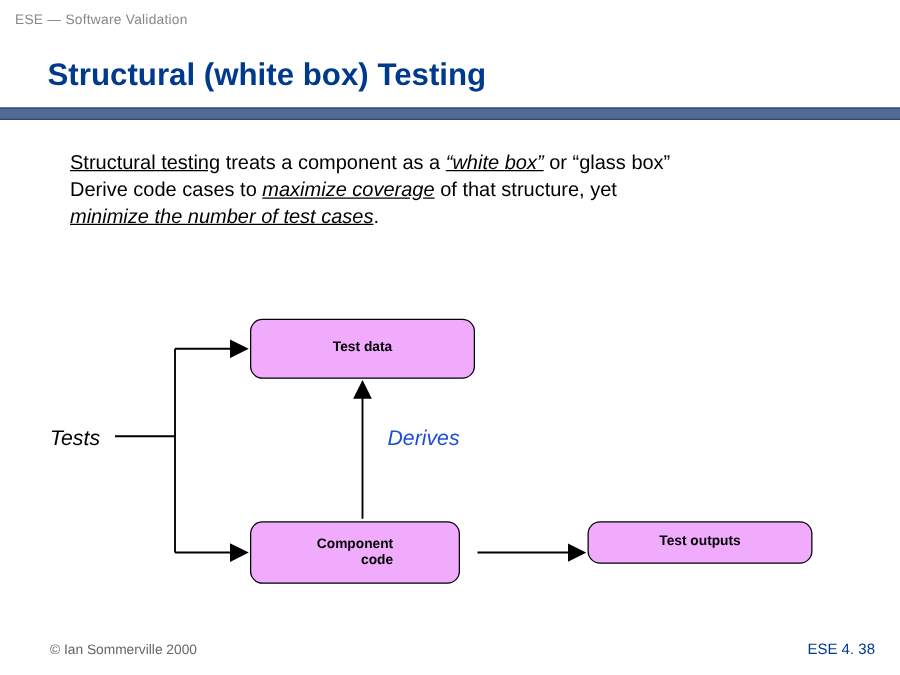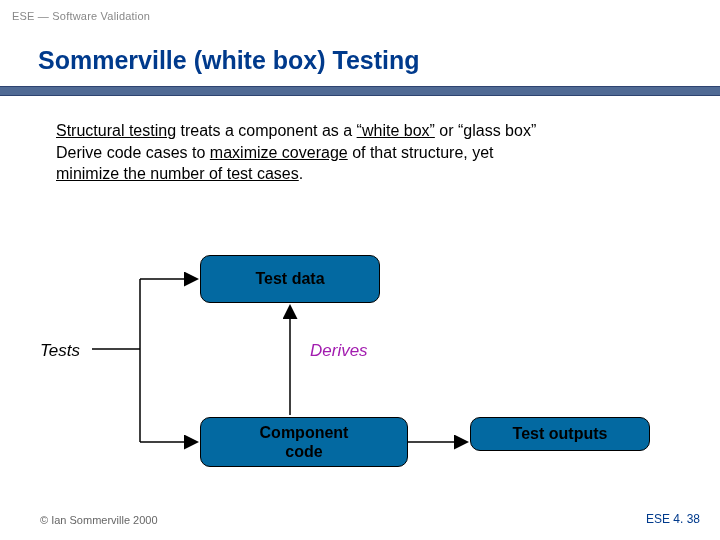--- a/index.html
+++ b/index.html
@@ -41,60 +41,60 @@
     position: absolute;
     top: 120px;
     left: 56px;
     width: 600px;
     font-size: 16px;
     line-height: 1.35;
     color: #000;
   }
   .body-text .line { display: block; }
   .u { text-decoration: underline; }
-  .i { }
+  .i { font-style: italic; }
 
   .diagram {
     position: absolute;
     top: 245px;
     left: 30px;
     width: 660px;
     height: 240px;
   }
   .box {
     position: absolute;
     border: 1.5px solid #000;
     border-radius: 10px;
-    background: #0369a1;
+    background: #f0abfc;
     display: flex;
     align-items: center;
     justify-content: center;
-    text-align: center;
-    font-size: 16px;
+    text-align: right;
+    font-size: 11px;
     font-weight: bold;
     color: #000;
     line-height: 1.2;
   }
   .box.testdata  { left: 170px; top: 10px;  width: 180px; height: 48px; }
-  .box.component { left: 170px; top: 172px; width: 208px; height: 50px; }
+  .box.component { left: 170px; top: 172px; width: 168px; height: 50px; }
   .box.outputs   { left: 440px; top: 172px; width: 180px; height: 34px; }
 
   .label-tests {
     position: absolute;
     left: 10px; top: 96px;
     font-style: italic;
     font-size: 17px;
     color: #000;
   }
   .label-derives {
     position: absolute;
     left: 280px; top: 96px;
     font-style: italic;
     font-size: 17px;
-    color: #a21caf;
+    color: #1d4ed8;
   }
 
   svg.arrows {
     position: absolute;
     left: 0; top: 0;
     width: 660px; height: 240px;
     overflow: visible;
   }
 
   .footer-left {
@@ -110,21 +110,21 @@
     right: 20px;
     font-size: 12px;
     color: #003a8c;
   }
 </style>
 </head>
 <body>
 
 <div class="header-label">ESE — Software Validation</div>
 
-<div class="title">Sommerville (white box) Testing</div>
+<div class="title">Structural (white box) Testing</div>
 <div class="title-bar"></div>
 
 <div class="body-text">
   <span class="line">
     <span class="u">Structural testing</span><span> treats a component as a </span><span class="i u">“white box”</span><span> or “glass box”</span>
   </span>
   <span class="line">
     <span>Derive code cases to </span><span class="i u">maximize coverage</span><span> of that structure, yet</span>
   </span>
   <span class="line">

